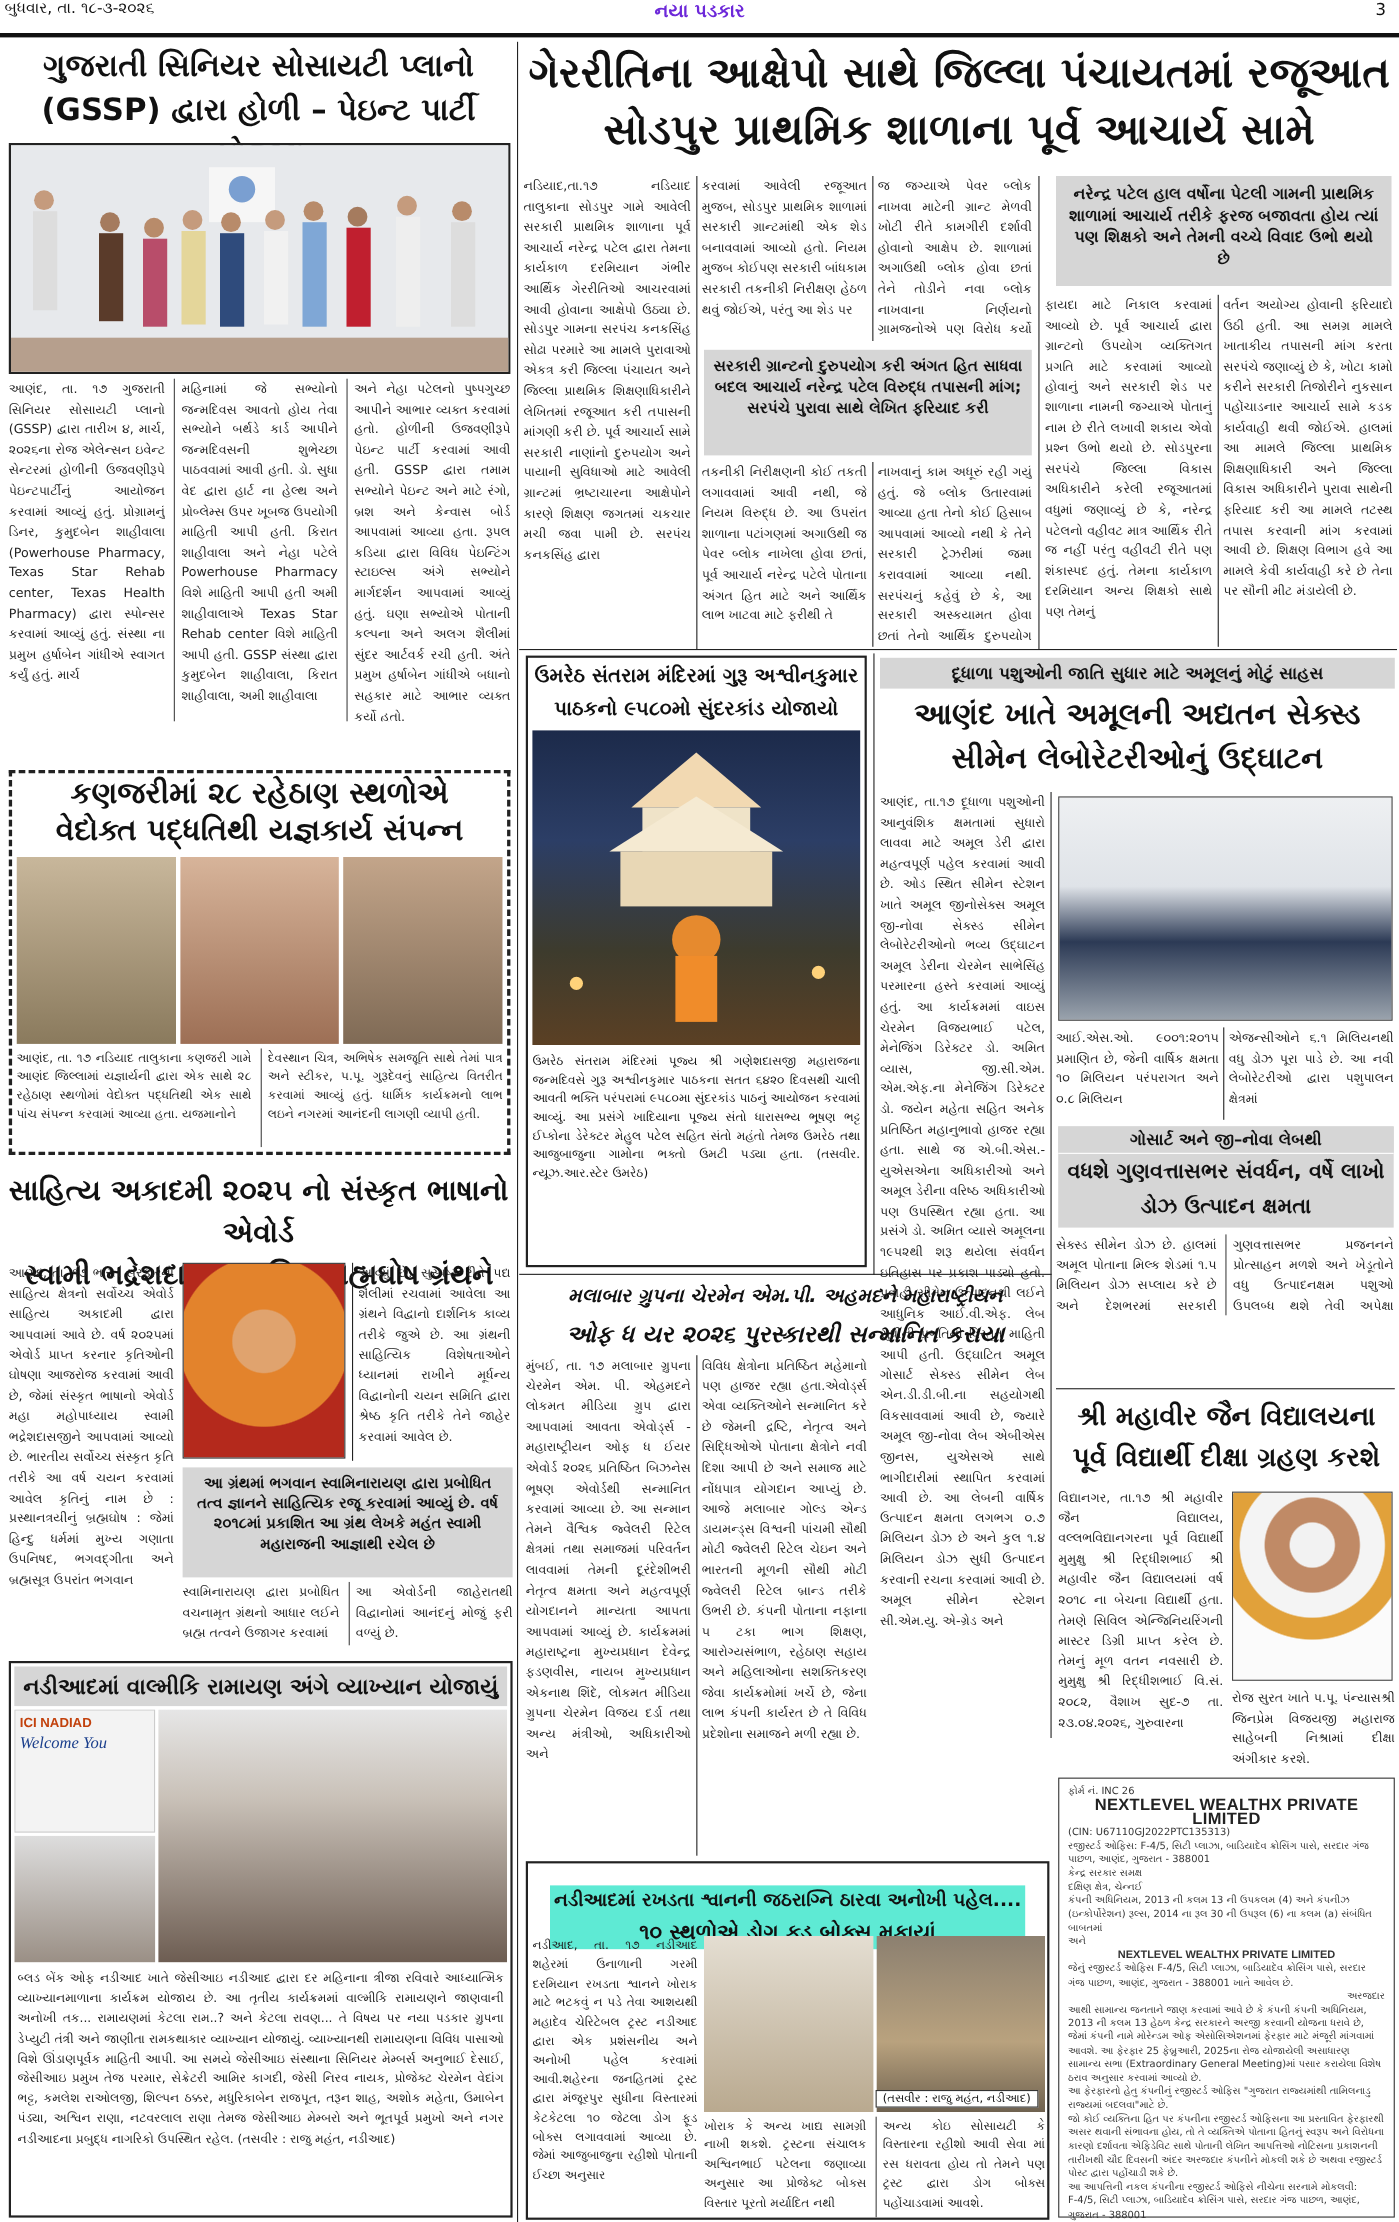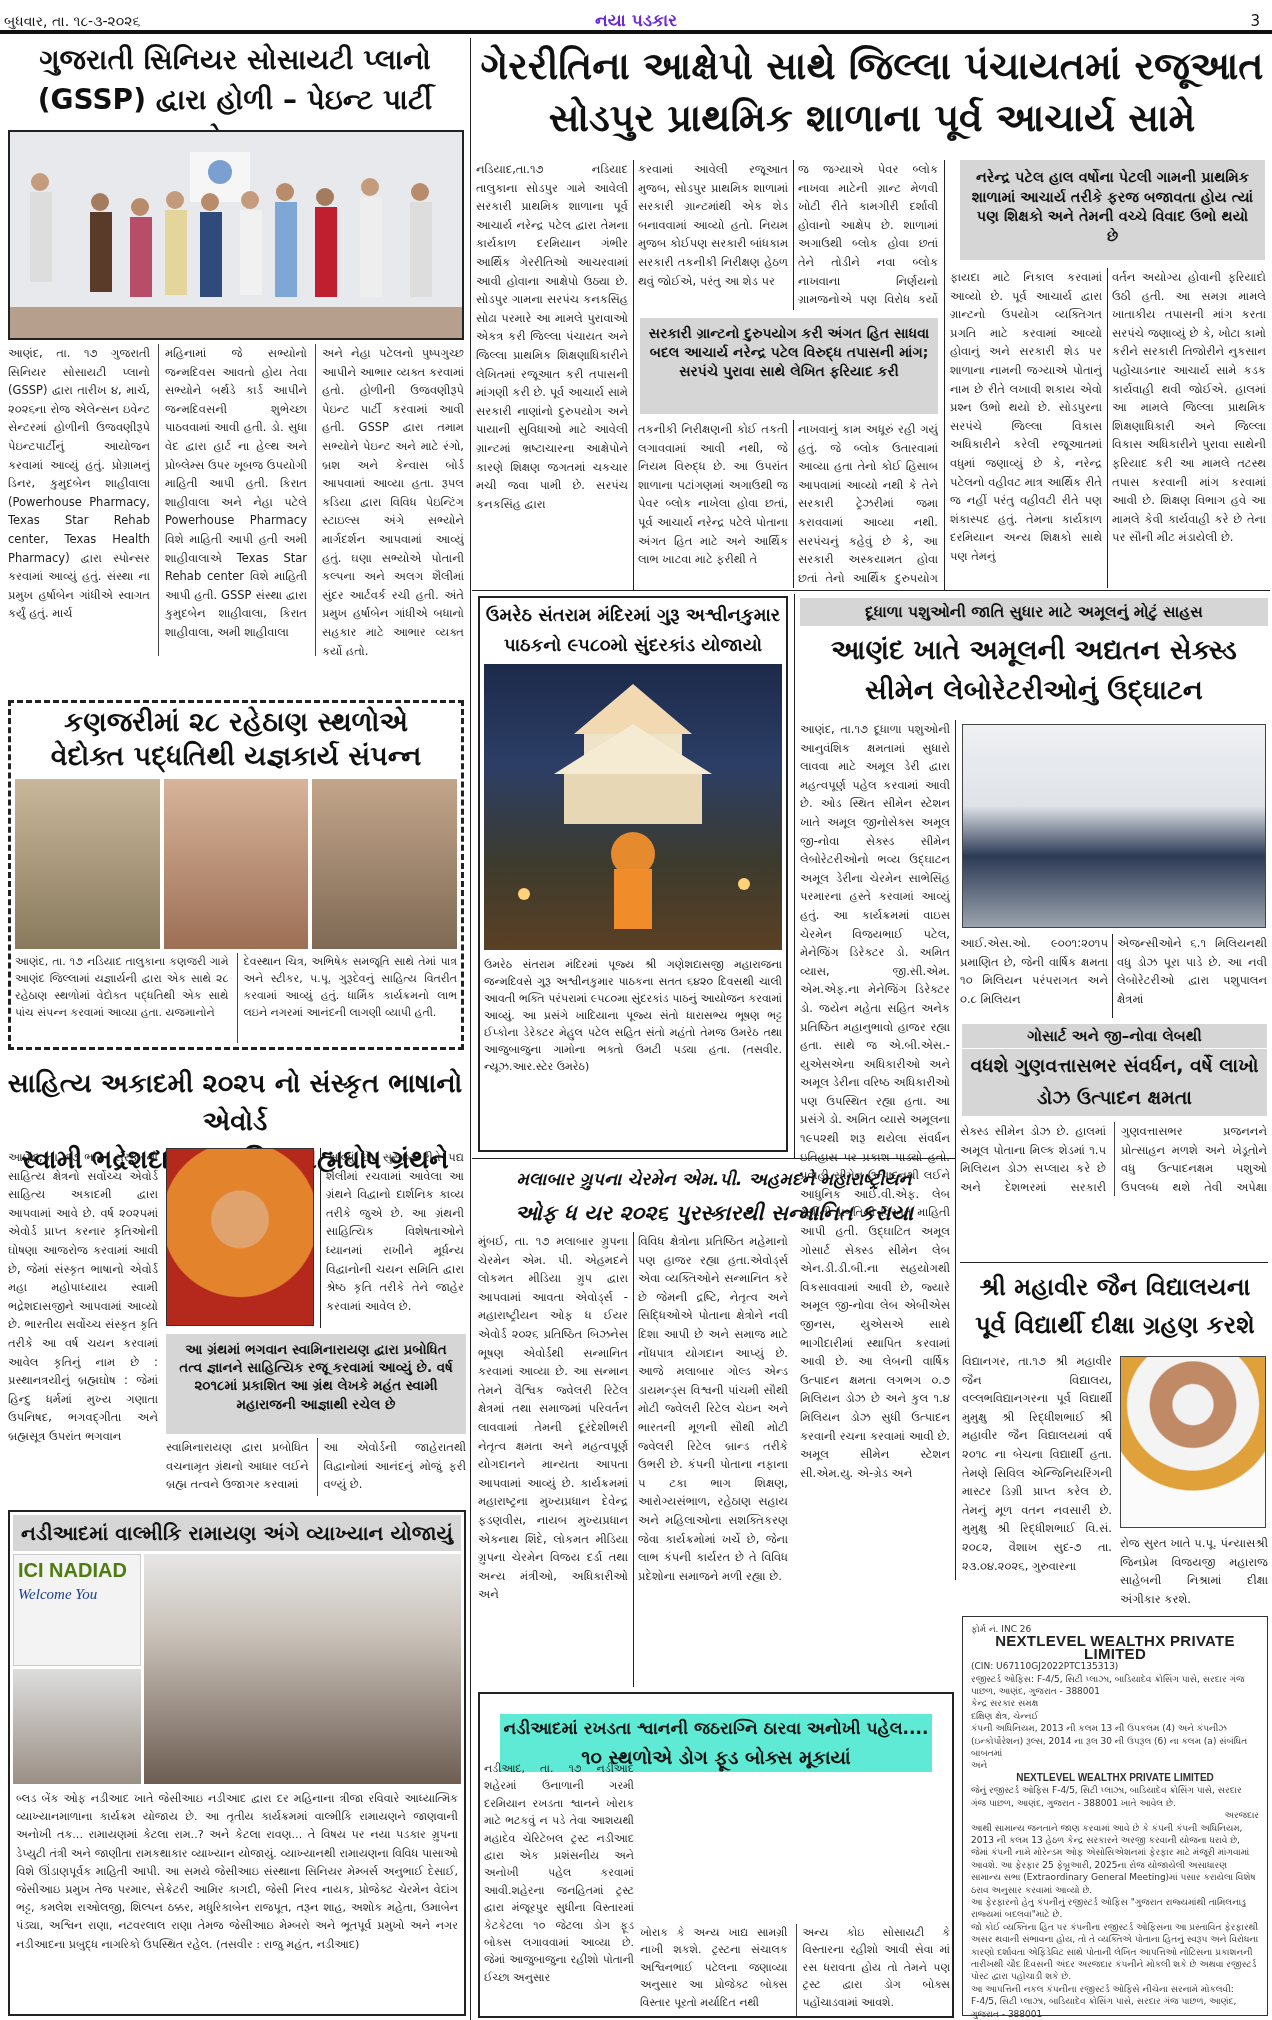--- a/index.html
+++ b/index.html
@@ -1,18 +1,18 @@
 <!DOCTYPE html>
 <html><head>
 <meta charset="utf-8">
 <style>
 *{box-sizing:border-box;margin:0;padding:0}
 body{width:1272px;height:2020px;background:#fff;font-family:"DejaVu Sans",sans-serif;color:#111;position:relative;overflow:hidden}
 .abs{position:absolute}
-.mast{left:0;top:0;width:1272px;height:34px;display:flex;align-items:flex-end;justify-content:space-between;padding:0 12px 0 4px;border-bottom:4px solid #111}
+.mast{left:0;top:0;width:1272px;height:34px;display:flex;align-items:flex-start;justify-content:space-between;padding:0 12px 0 4px;border-bottom:4px solid #111}
 .mast .date{font-size:14px}
 .mast .paper{font-size:17px;font-weight:bold;color:#6d28d9;position:absolute;left:50%;transform:translateX(-50%)}
 .mast .pg{font-size:15px}
 .vline{background:#222;width:1px}
 .hline{background:#222;height:1px}
 .hl{font-weight:bold;text-align:center;line-height:1.2;font-family:"DejaVu Sans",sans-serif}
 .photo{overflow:hidden}
 .body{font-size:11.5px;line-height:18.6px;text-align:justify;color:#222;overflow:hidden}
 .cols{display:flex;gap:8px}
 .cols>div{flex:1;overflow:hidden}
@@ -102,21 +102,21 @@
 <div class="abs body cols" style="left:166px;top:1438px;width:300px;height:58px">
   <div>સ્વામિનારાયણ દ્વારા પ્રબોધિત વચનામૃત ગ્રંથનો આધાર લઈને બ્રહ્મ તત્વને ઉજાગર કરવામાં</div>
   <div>આ એવોર્ડની જાહેરાતથી વિદ્વાનોમાં આનંદનું મોજું ફરી વળ્યું છે.</div>
 </div>
 
 <div class="abs" style="left:8px;top:1510px;width:458px;height:506px;border:2px solid #222">
   <div class="greybox" style="margin:3px;font-size:20px;line-height:36px;height:36px">નડીઆદમાં વાલ્મીકિ રામાયણ અંગે વ્યાખ્યાન યોજાયું</div>
   <div class="photo" style="margin:0 3px;height:230px;display:flex;gap:3px">
     <div style="width:128px;display:flex;flex-direction:column;gap:3px">
       <div style="height:112px;background:#f3f3f3;position:relative;border:1px solid #ccc">
-        <div style="font-family:'Liberation Sans',sans-serif;font-weight:bold;color:#4d7c0f;font-size:20px;padding:4px">ICI NADIAD</div>
+        <div style="font-family:'Liberation Sans',sans-serif;font-weight:bold;color:#c2410c;font-size:12px;padding:4px">ICI NADIAD</div>
         <div style="font-family:'Liberation Serif',serif;font-style:italic;color:#1b3f8c;font-size:15px;padding:0 4px">Welcome You</div>
       </div>
       <div style="flex:1;background:linear-gradient(180deg,#ddd,#9a8f85)"></div>
     </div>
     <div style="flex:1;background:linear-gradient(180deg,#e6e6e6 0%,#c9c1b8 35%,#6d5d52 100%)"></div>
   </div>
   <div class="body" style="margin:6px 6px 0 6px;font-size:11.2px;line-height:18.2px;height:222px">બ્લડ બેંક ઓફ નડીઆદ ખાતે જેસીઆઇ નડીઆદ દ્વારા દર મહિનાના ત્રીજા રવિવારે આધ્યાત્મિક વ્યાખ્યાનમાળાના કાર્યક્રમ યોજાય છે. આ તૃતીય કાર્યક્રમમાં વાલ્મીકિ રામાયણને જાણવાની અનોખી તક... રામાયણમાં કેટલા રામ..? અને કેટલા રાવણ... તે વિષય પર નયા પડકાર ગ્રુપના ડેપ્યુટી તંત્રી અને જાણીતા રામકથાકાર વ્યાખ્યાન યોજાયું. વ્યાખ્યાનથી રામાયણના વિવિધ પાસાઓ વિશે ઊંડાણપૂર્વક માહિતી આપી. આ સમયે જેસીઆઇ સંસ્થાના સિનિયર મેમ્બર્સ અનુભાઈ દેસાઈ, જેસીઆઇ પ્રમુખ તેજ પરમાર, સેક્રેટરી આમિર કાગદી, જેસી નિરવ નાયક, પ્રોજેક્ટ ચેરમેન વેદાંગ ભટ્ટ, કમલેશ રાઓલજી, શિલ્પન ઠક્કર, મધુરિકાબેન રાજપૂત, તરૂન શાહ, અશોક મહેતા, ઉમાબેન પંડ્યા, અશ્વિન રાણા, નટવરલાલ રાણા તેમજ જેસીઆઇ મેમ્બરો અને ભૂતપૂર્વ પ્રમુખો અને નગર નડીઆદના પ્રબુદ્ધ નાગરિકો ઉપસ્થિત રહેલ. (તસવીર : રાજુ મહંત, નડીઆદ)</div>
 </div>
 
 <div class="abs" style="left:476px;top:40px;width:792px">
@@ -215,17 +215,22 @@
   <div>F-4/5, સિટી પ્લાઝા, બાડિયાદેવ ક્રોસિંગ પાસે, સરદાર ગંજ પાછળ, આણંદ, ગુજરાત - 388001</div>
 
 </div>
 
 <div class="abs" style="left:478px;top:1692px;width:476px;height:326px;border:2px solid #222">
   <div style="background:#5eead4;margin:20px">
     <div class="hl" style="font-size:17px;line-height:28px">નડીઆદમાં રખડતા શ્વાનની જઠરાગ્નિ ઠારવા અનોખી પહેલ....</div>
     <div class="hl" style="font-size:19px;line-height:30px">૧૦ સ્થળોએ ડોગ ફૂડ બોક્સ મૂકાયાં</div>
   </div>
   <div class="body" style="position:absolute;left:4px;top:66px;width:150px;height:256px;font-size:11px;line-height:17.4px">નડીઆદ, તા. ૧૭ નડીઆદ શહેરમાં ઉનાળાની ગરમી દરમિયાન રખડતા શ્વાનને ખોરાક માટે ભટકવું ન પડે તેવા આશયથી મહાદેવ ચેરિટેબલ ટ્રસ્ટ નડીઆદ દ્વારા એક પ્રશંસનીય અને અનોખી પહેલ કરવામાં આવી.શહેરના જનહિતમાં ટ્રસ્ટ દ્વારા મંજૂરપુર સુધીના વિસ્તારમાં કેટકેટલા ૧૦ જેટલા ડોગ ફૂડ બોક્સ લગાવવામાં આવ્યા છે. જેમાં આજુબાજુના રહીશો પોતાની ઈચ્છા અનુસાર</div>
+  <div class="photo" style="position:absolute;left:160px;top:66px;width:310px;height:160px;display:flex;gap:3px">
+    <div style="flex:1;background:linear-gradient(180deg,#e4ded2,#b9a98f)"></div>
+    <div style="flex:1;background:linear-gradient(180deg,#8c8070,#b9a27e 60%,#6f6250)"></div>
+    <div style="position:absolute;right:6px;bottom:4px;background:#fff;border:1px solid #333;font-size:10.5px;padding:1px 6px">(તસવીર : રાજુ મહંત, નડીઆદ)</div>
+  </div>
   <div class="body cols" style="position:absolute;left:160px;top:230px;width:310px;height:92px;font-size:11px;line-height:17.4px">
     <div>ખોરાક કે અન્ય ખાદ્ય સામગ્રી નાખી શકશે. ટ્રસ્ટના સંચાલક અશ્વિનભાઈ પટેલના જણાવ્યા અનુસાર આ પ્રોજેક્ટ બોક્સ વિસ્તાર પૂરતો મર્યાદિત નથી</div>
     <div>અન્ય કોઇ સોસાયટી કે વિસ્તારના રહીશો આવી સેવા માં રસ ધરાવતા હોય તો તેમને પણ ટ્રસ્ટ દ્વારા ડોગ બોક્સ પહોંચાડવામાં આવશે.</div>
   </div>
 </div>
 
 </body></html>

